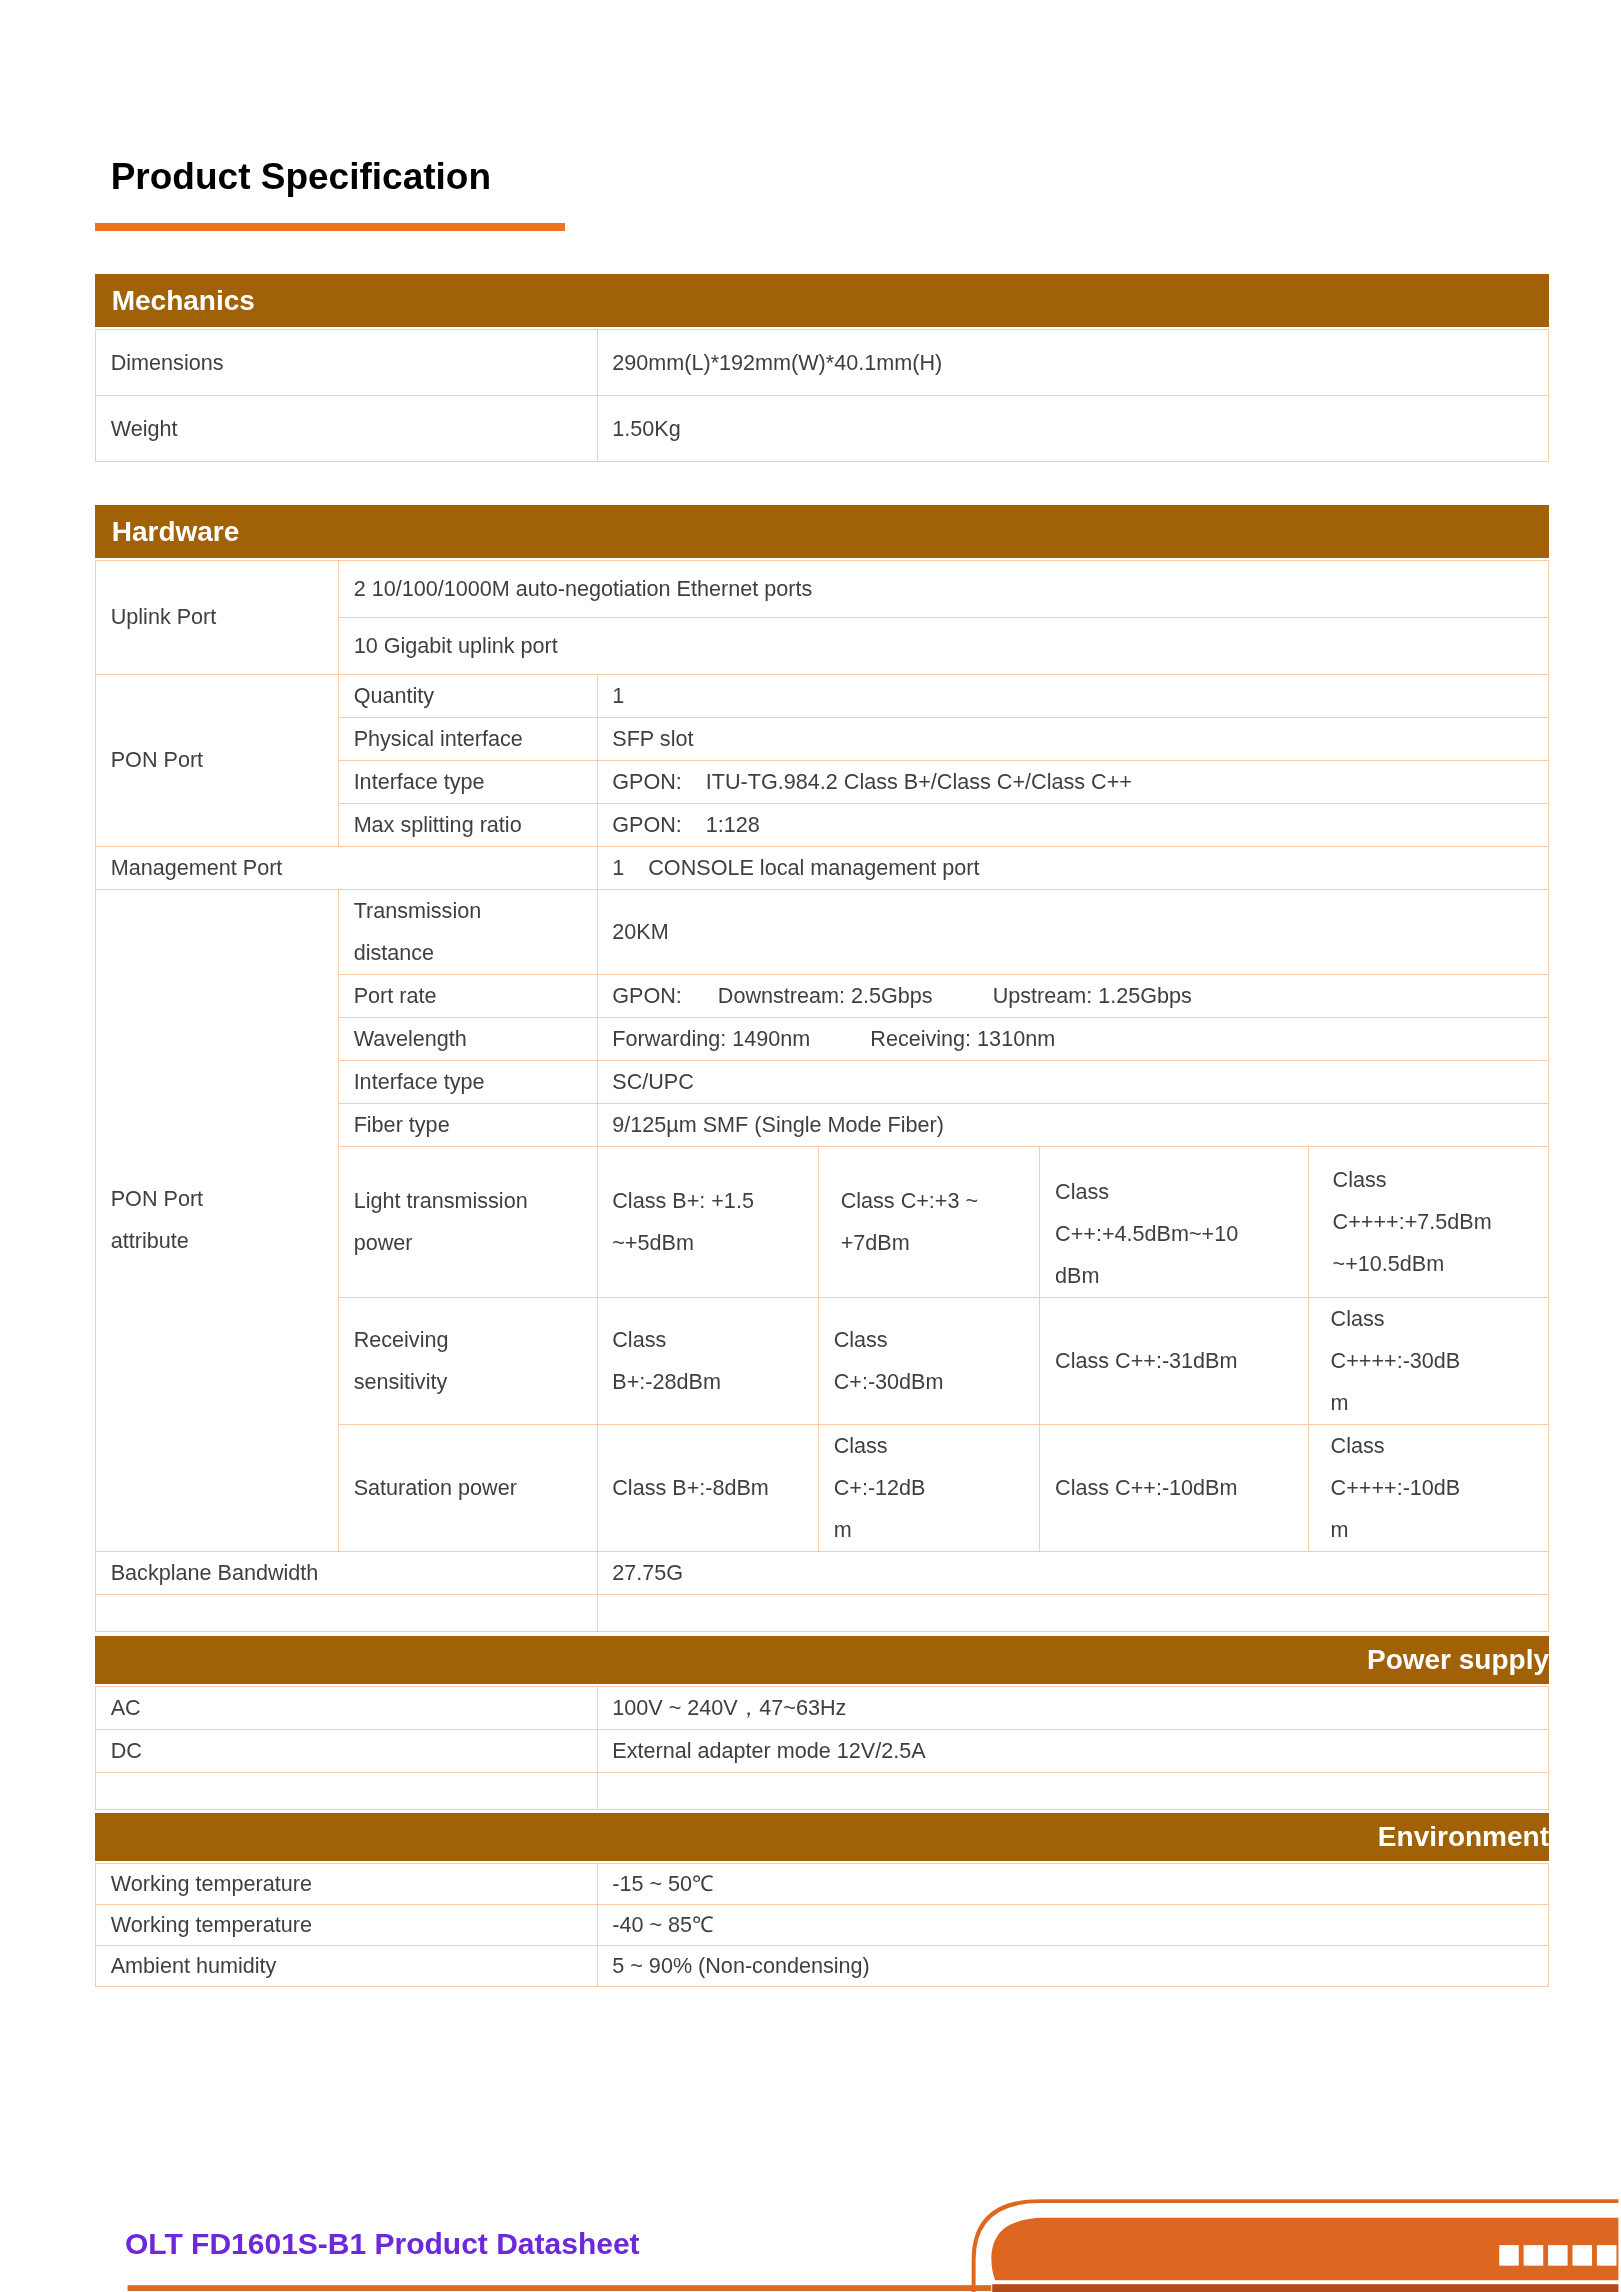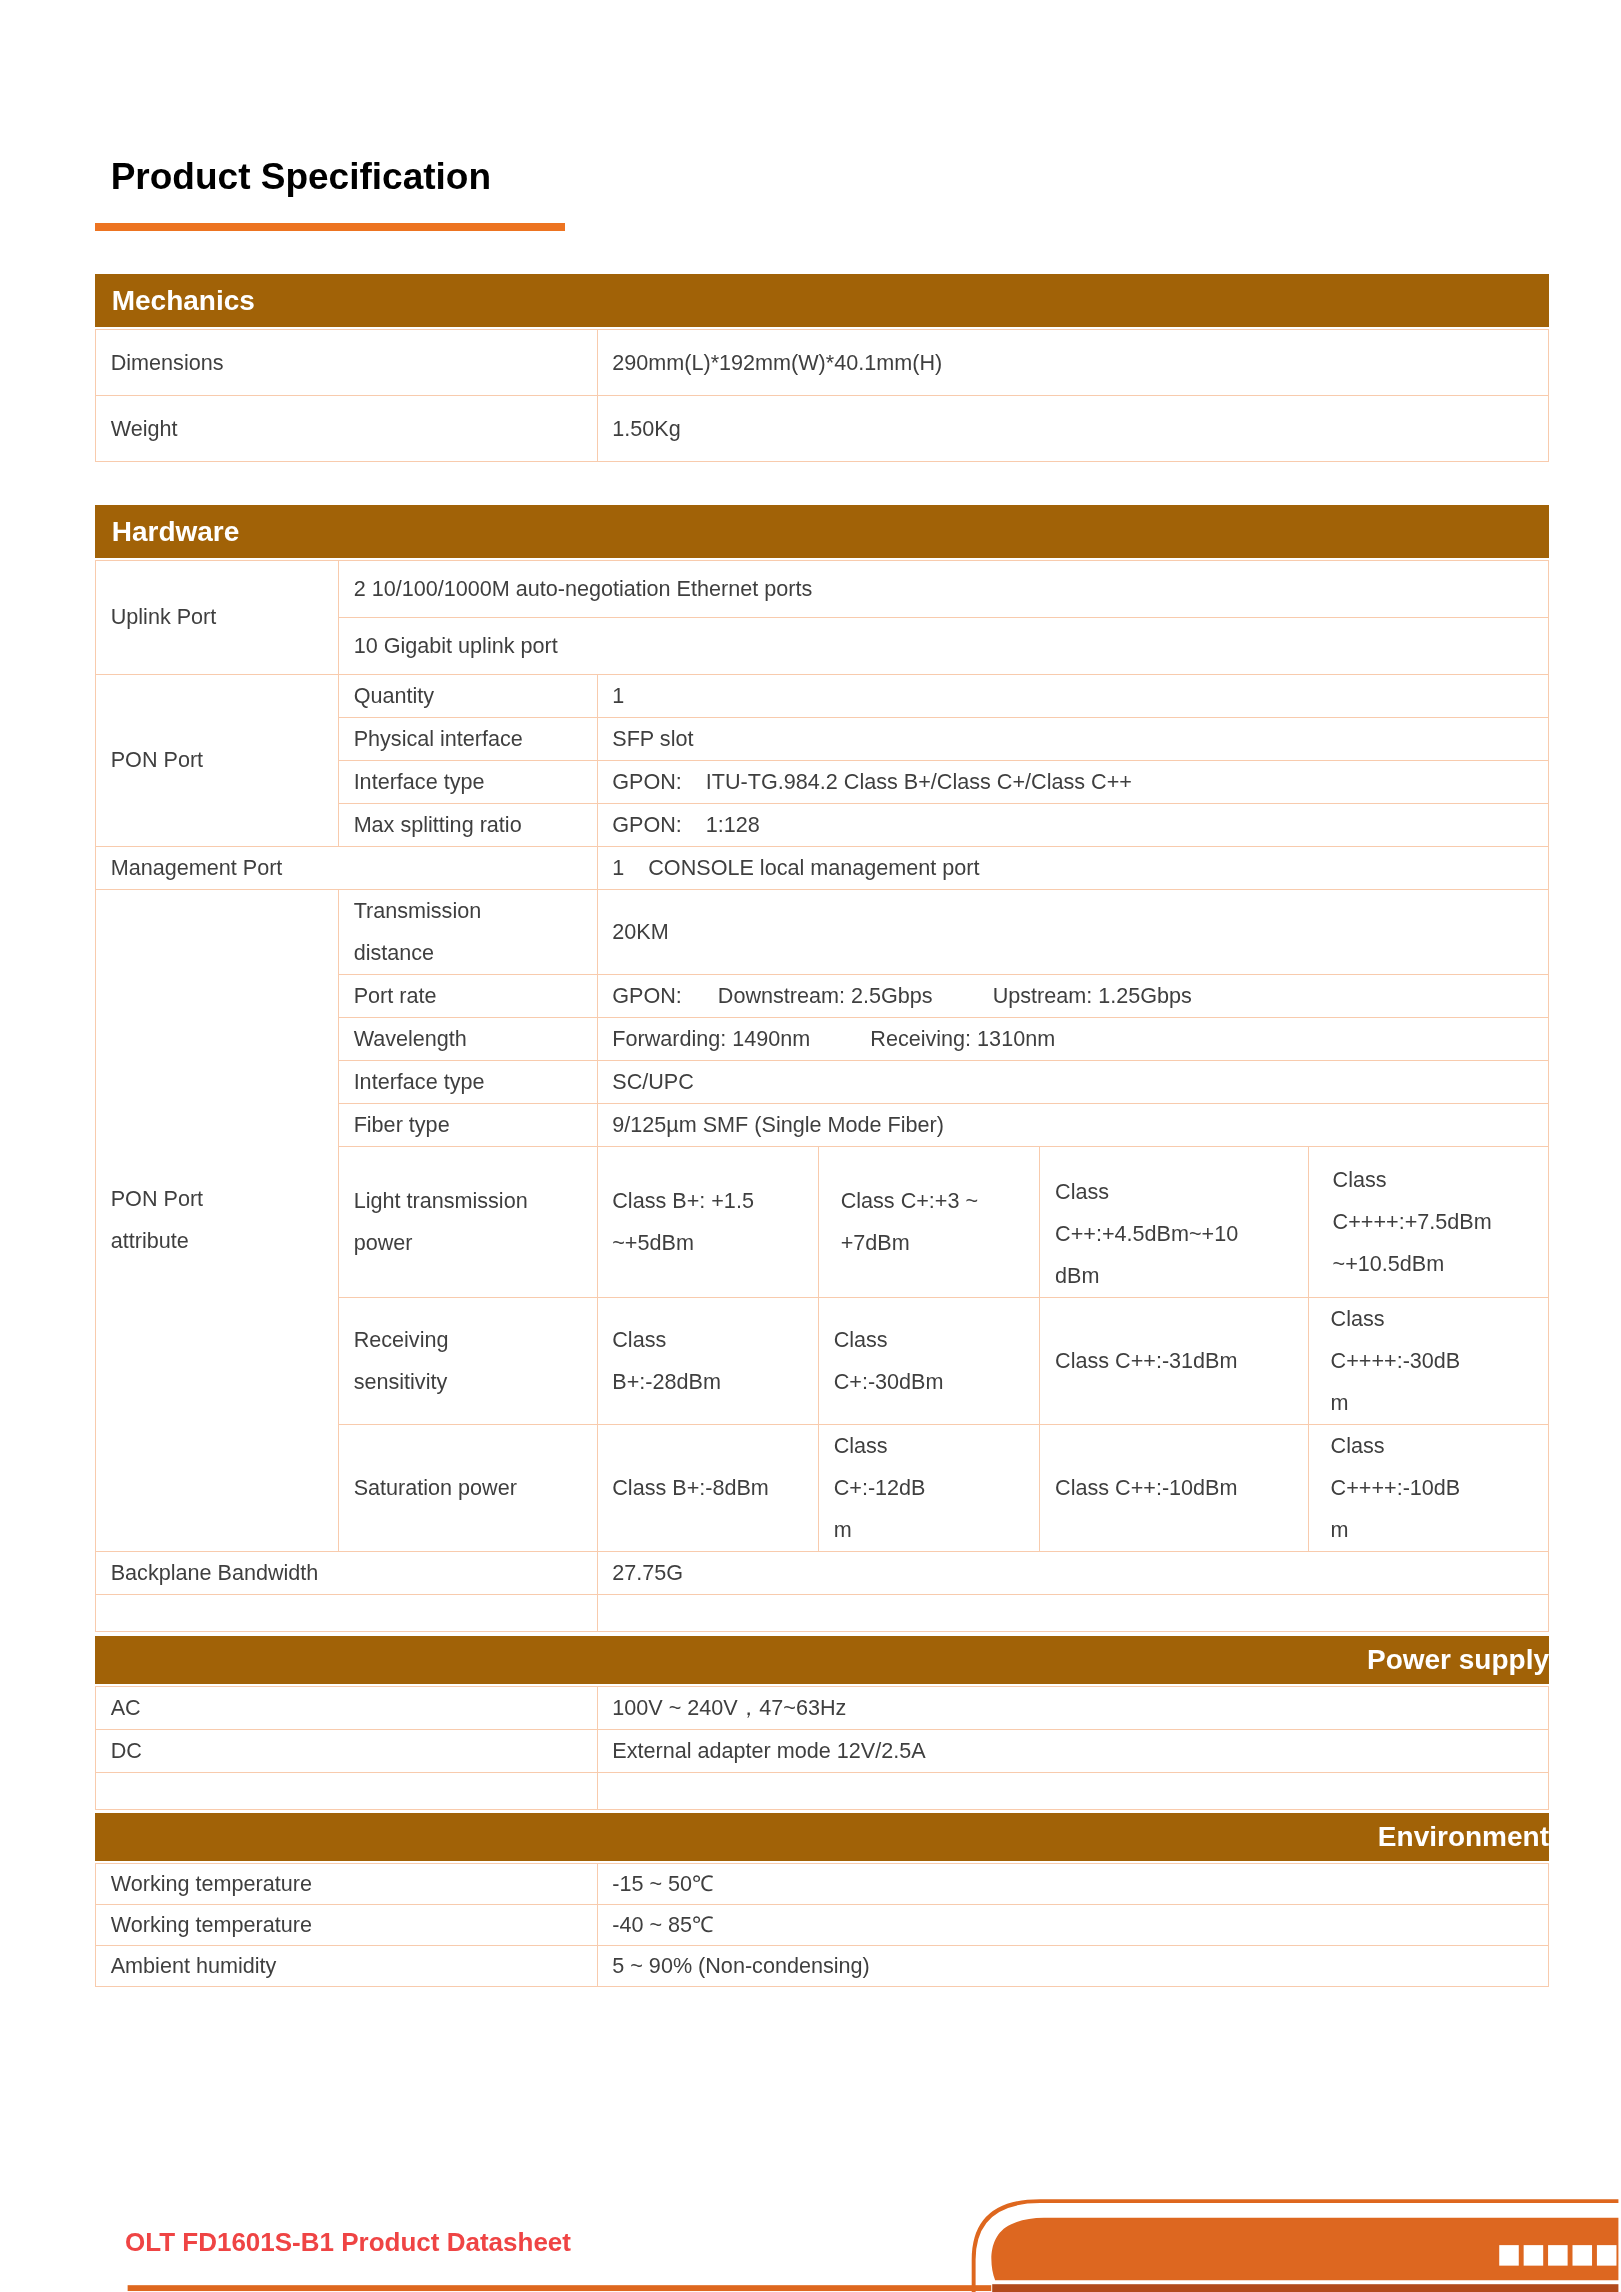--- a/index.html
+++ b/index.html
@@ -44,21 +44,21 @@
   .mw110 { max-width:108px; }
   .mw115 { max-width:113px; }
   .mw140 { max-width:137px; }
   .mw145 { max-width:142px;margin-left:7px; }
   .mw150 { max-width:147px; }
   .mw165 { max-width:162px;margin-left:9px; }
   .mw190 { max-width:186px;margin-top:24px; }
 
   .footer-text {
     position:absolute; left:125px; top:2227px;
-    color:#ef4444; font-size:26px; font-weight:bold;
+    color:#6d28d9; font-size:30px; font-weight:bold;
   }
   .footer-svg { position:absolute; left:0; bottom:0; }
 </style>
 </head>
 <body>
 
 <div class="page">
   <div class="content">
 
     <div class="doc-title">Product Specification</div>

